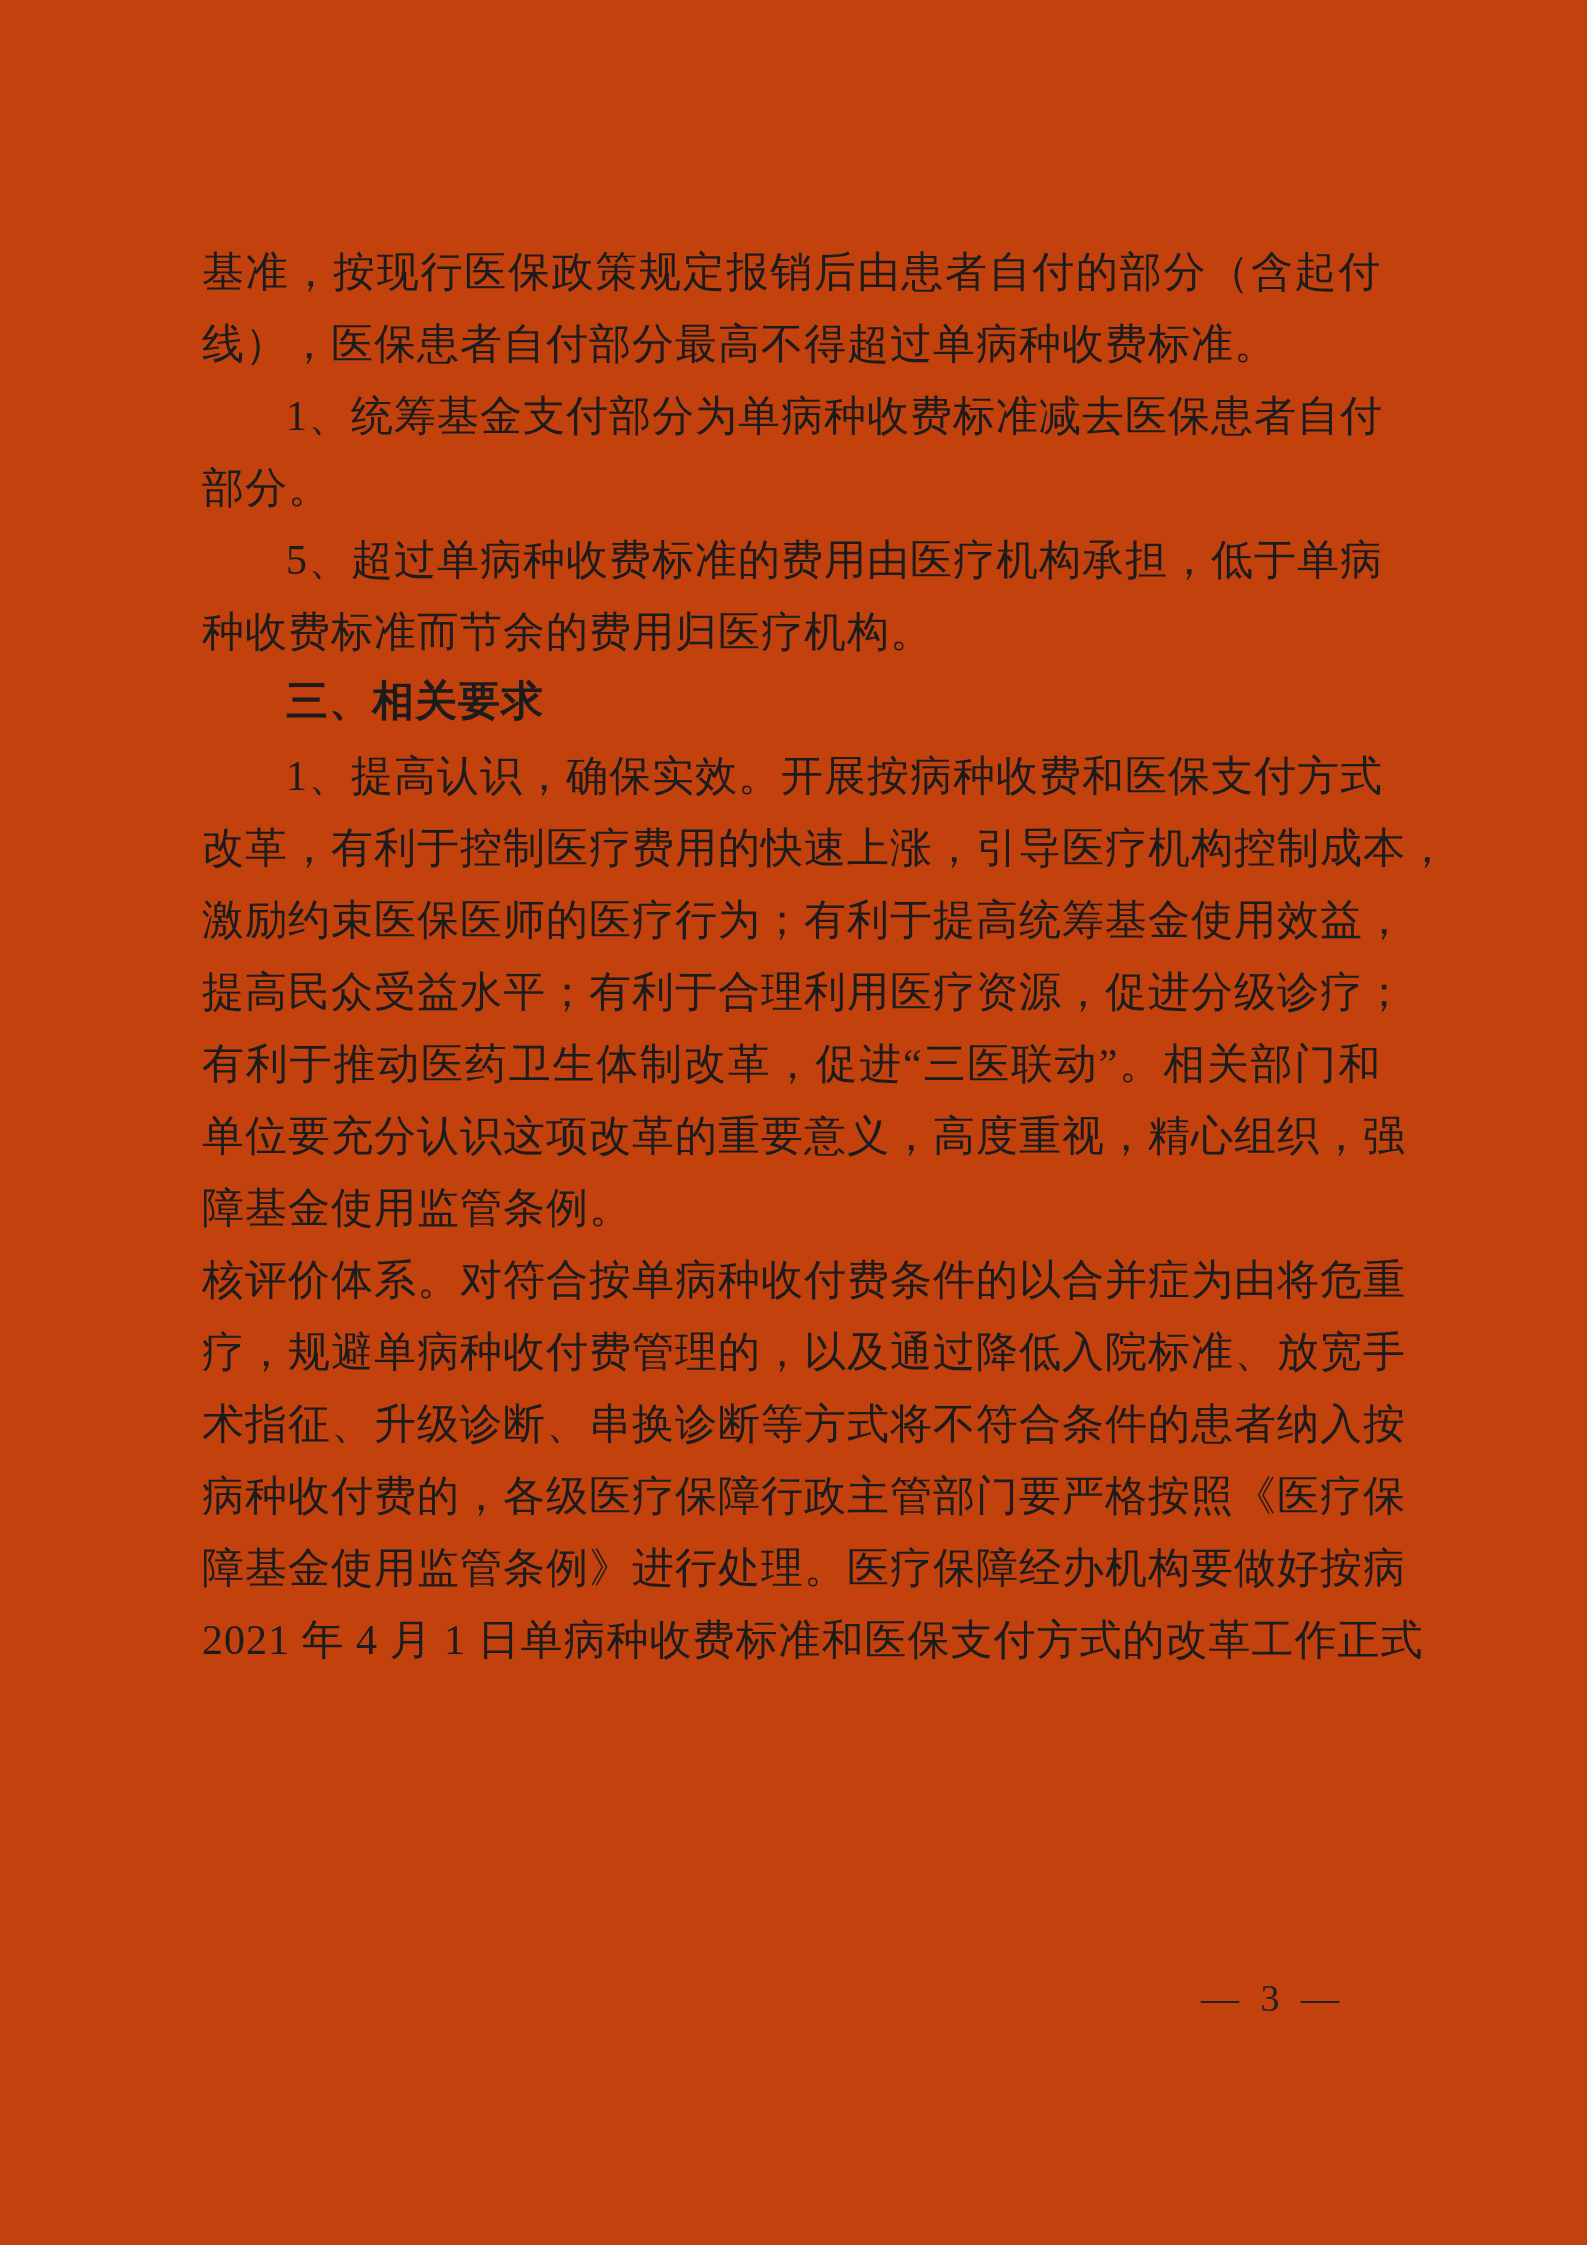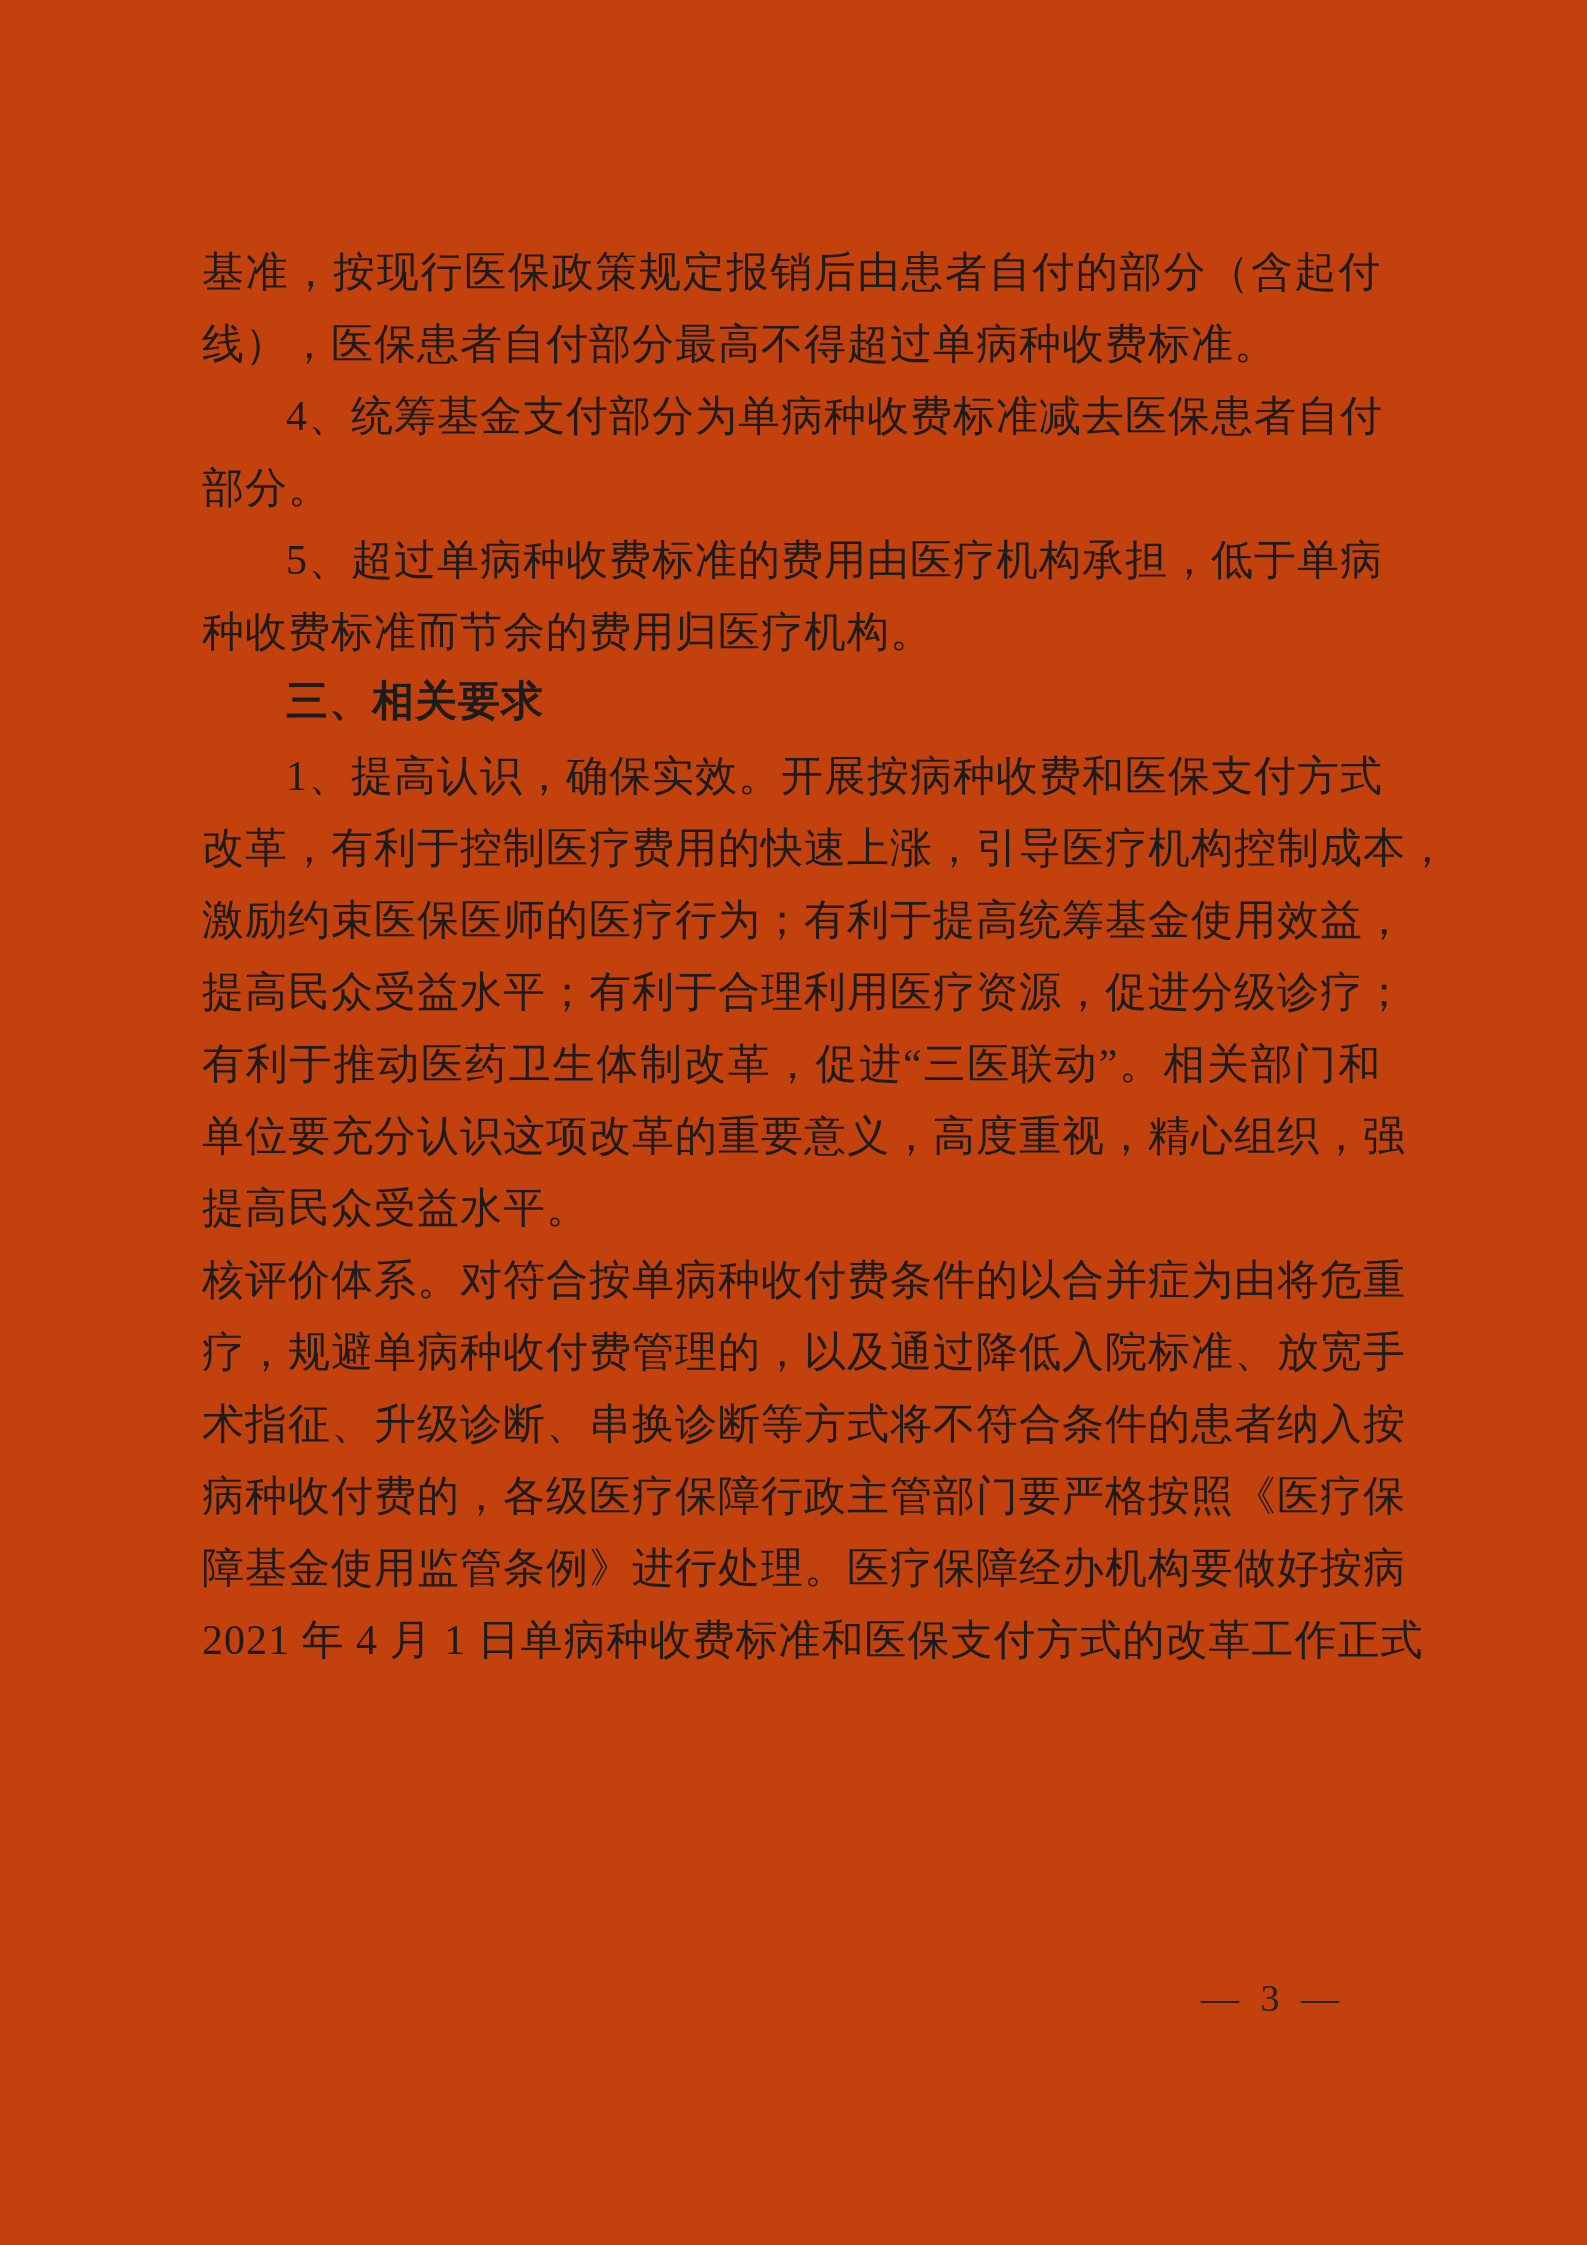--- a/index.html
+++ b/index.html
@@ -56,32 +56,32 @@
     font-family: "Liberation Serif", "DejaVu Serif", serif;
   }
 </style>
 </head>
 <body>
 
 <div class="page">
   <div class="content">
     <div class="line">基准，按现行医保政策规定报销后由患者自付的部分（含起付</div>
     <div class="line end">线），医保患者自付部分最高不得超过单病种收费标准。</div>
-    <div class="line indent">4、统筹基金支付部分为单病种收费标准减去医保患者自付</div>
+    <div class="line indent">1、统筹基金支付部分为单病种收费标准减去医保患者自付</div>
     <div class="line end">部分。</div>
     <div class="line indent">5、超过单病种收费标准的费用由医疗机构承担，低于单病</div>
     <div class="line end">种收费标准而节余的费用归医疗机构。</div>
     <div class="line indent heading end">三、相关要求</div>
     <div class="line indent">1、提高认识，确保实效。开展按病种收费和医保支付方式</div>
     <div class="line">改革，有利于控制医疗费用的快速上涨，引导医疗机构控制成本，</div>
     <div class="line">激励约束医保医师的医疗行为；有利于提高统筹基金使用效益，</div>
     <div class="line">提高民众受益水平；有利于合理利用医疗资源，促进分级诊疗；</div>
     <div class="line">有利于推动医药卫生体制改革，促进“三医联动”。相关部门和</div>
     <div class="line">单位要充分认识这项改革的重要意义，高度重视，精心组织，强</div>
-    <div class="line end">提高民众受益水平。</div>
+    <div class="line end">障基金使用监管条例。</div>
     <div class="line">核评价体系。对符合按单病种收付费条件的以合并症为由将危重</div>
     <div class="line">疗，规避单病种收付费管理的，以及通过降低入院标准、放宽手</div>
     <div class="line">术指征、升级诊断、串换诊断等方式将不符合条件的患者纳入按</div>
     <div class="line">病种收付费的，各级医疗保障行政主管部门要严格按照《医疗保</div>
     <div class="line">障基金使用监管条例》进行处理。医疗保障经办机构要做好按病</div>
     <div class="line">2021 年 4 月 1 日单病种收费标准和医保支付方式的改革工作正式</div>
   </div>
 
   <div class="footer">— 3 —</div>
 </div>

